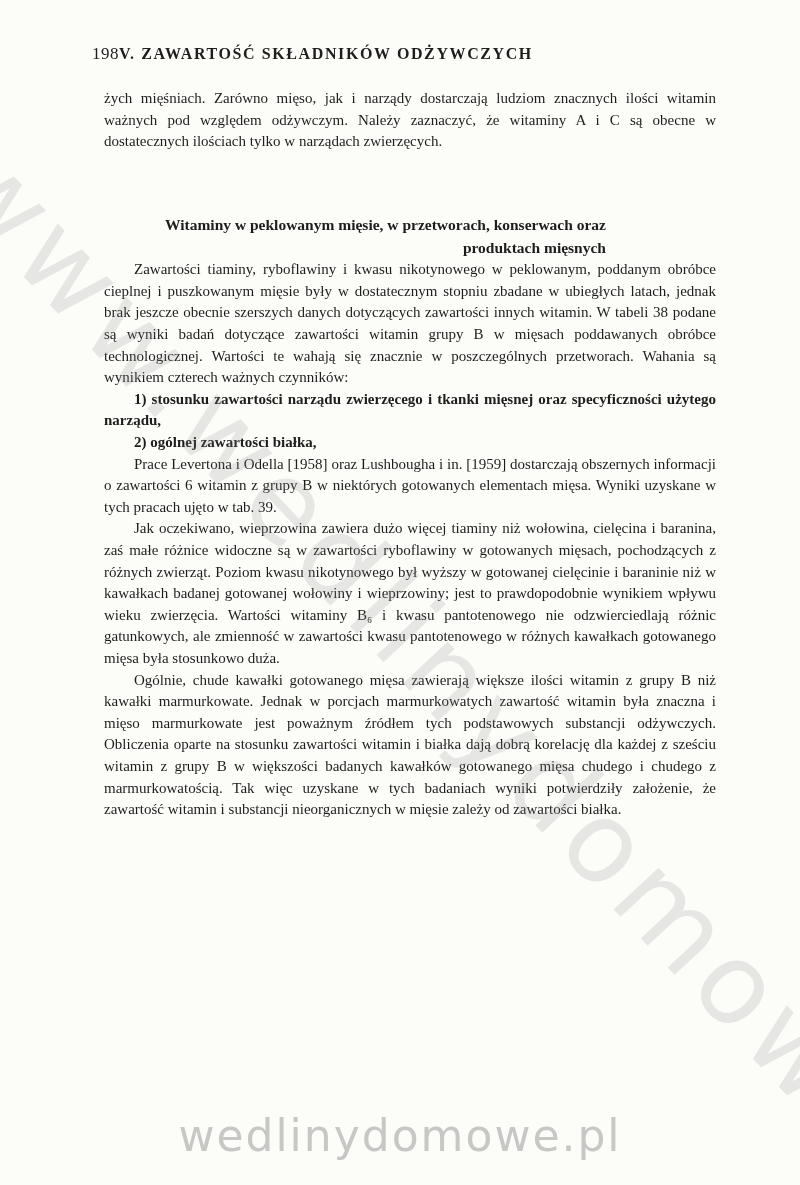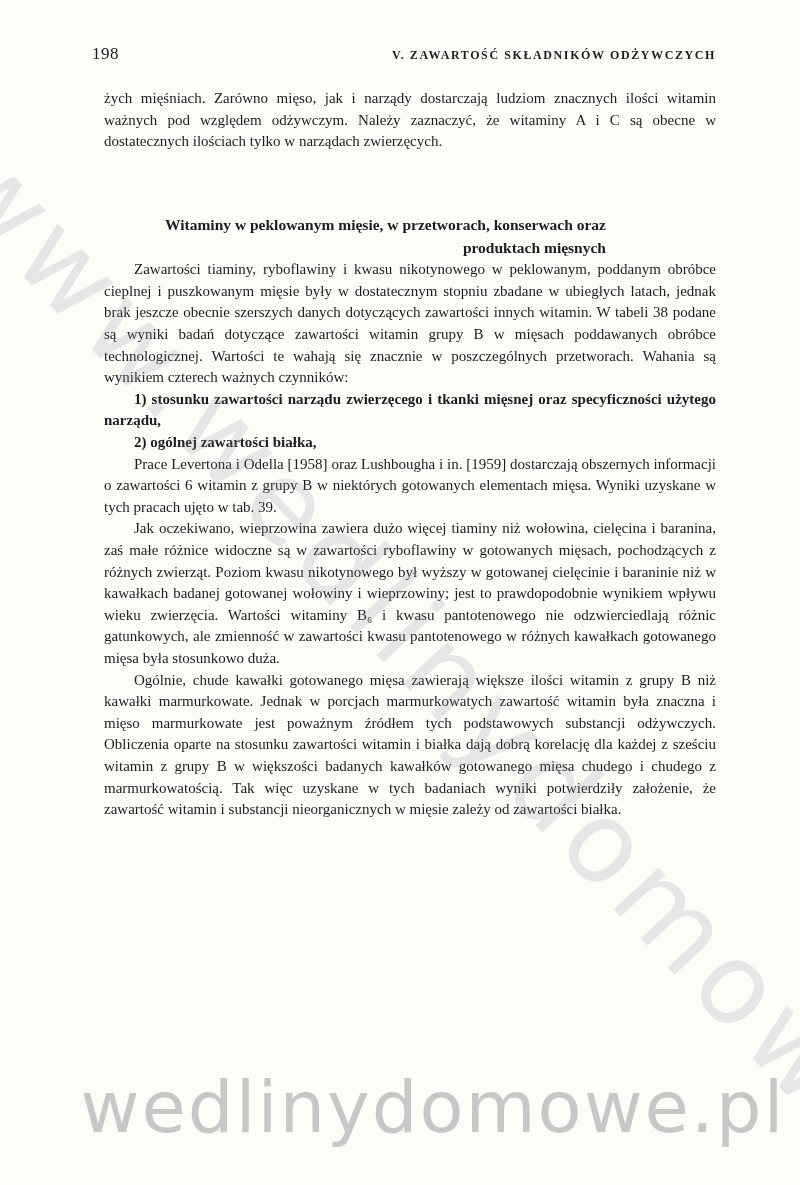--- a/index.html
+++ b/index.html
@@ -17,30 +17,29 @@
     font-family: "Liberation Serif", "DejaVu Serif", serif;
     color: #1d1d1d;
   }
   .page-inner {
     position: relative;
     padding: 44px 84px 0 92px;
     z-index: 1;
   }
   .head-row {
     display: flex;
-    justify-content: space-between;
     align-items: baseline;
     margin-bottom: 24px;
   }
   .page-number {
     font-size: 17px;
     letter-spacing: 0.5px;
   }
   .running-header {
-    font-size: 12px;
+    font-size: 16px;
     font-weight: 700;
     letter-spacing: 1.6px;
   }
   .body-text {
     font-size: 15px;
     line-height: 1.44;
     text-align: justify;
     margin-left: 12px;
   }
   p.para {
@@ -77,30 +76,29 @@
     white-space: nowrap;
     color: rgba(145, 145, 145, 0.20);
     z-index: 2;
     pointer-events: none;
     user-select: none;
   }
   .wm-bottom {
     position: absolute;
     left: 50%;
     transform: translateX(-50%);
-    bottom: 36px;
+    bottom: 24px;
     font-family: "DejaVu Sans", sans-serif;
-    font-size: 72px;
+    font-size: 44px;
     letter-spacing: 2px;
     white-space: nowrap;
     color: rgba(135, 135, 135, 0.45);
     z-index: 2;
     pointer-events: none;
     user-select: none;
-    margin-left: 33px;
   }
 </style>
 </head>
 <body>
 
 <div class="page">
 
   <div class="wm-diagonal">www.wedlinydomowe.pl</div>
 
   <div class="page-inner">

